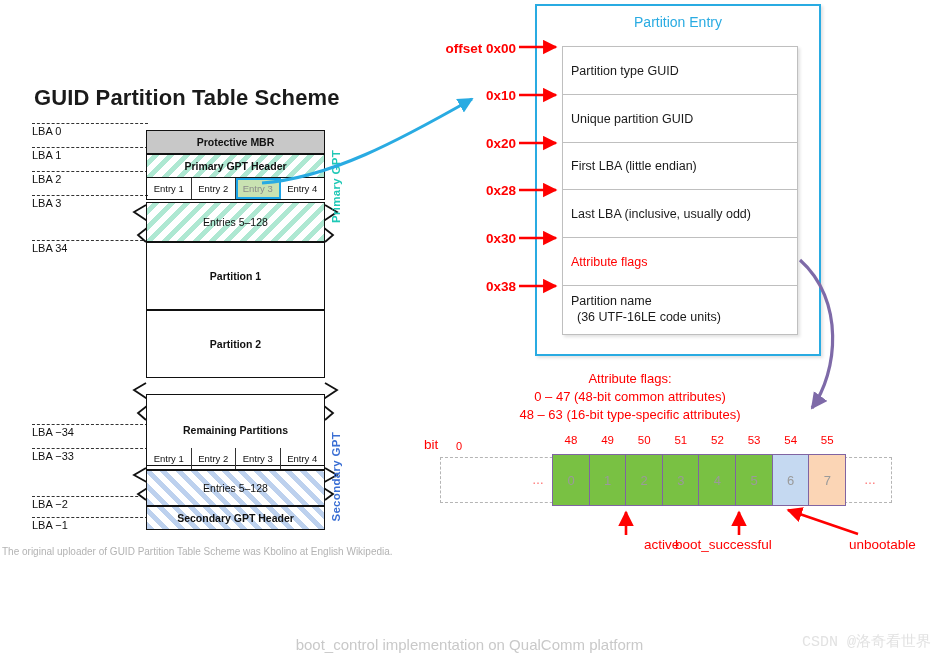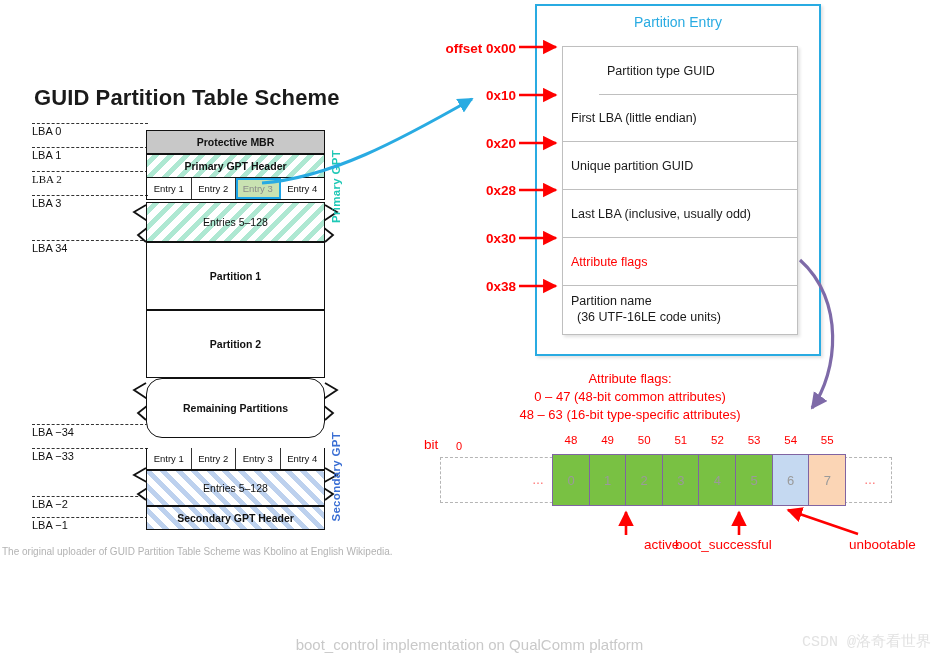--- a/index.html
+++ b/index.html
@@ -155,21 +155,21 @@
 <body>
 
 <div class="abs" id="gpt-title">GUID Partition Table Scheme</div>
 
 <div id="lba-labels">
     <div class="abs lba-rule" style="top: 123px;"></div>
     <div class="abs lba-label" style="top: 125px;">LBA 0</div>
     <div class="abs lba-rule" style="top: 147px;"></div>
     <div class="abs lba-label" style="top: 149px;">LBA 1</div>
     <div class="abs lba-rule" style="top: 171px;"></div>
-    <div class="abs lba-label" style="top: 173px; font-family: Liberation Serif, serif;">LBA 2</div>
+    <div class="abs lba-label" style="top: 173px;">LBA 2</div>
     <div class="abs lba-rule" style="top: 195px;"></div>
     <div class="abs lba-label" style="top: 197px;">LBA 3</div>
     <div class="abs lba-rule" style="top: 240px;"></div>
     <div class="abs lba-label" style="top: 242px;">LBA 34</div>
     <div class="abs lba-rule" style="top: 424px;"></div>
     <div class="abs lba-label" style="top: 426px;">LBA −34</div>
     <div class="abs lba-rule" style="top: 448px;"></div>
     <div class="abs lba-label" style="top: 450px;">LBA −33</div>
     <div class="abs lba-rule" style="top: 496px;"></div>
     <div class="abs lba-label" style="top: 498px;">LBA −2</div>
@@ -198,21 +198,21 @@
     </div>
     <div class="blk hatch-green" style="top: 72px; height: 40px;">
       <span style="font-weight: normal; font-size: 10.5px;">Entries 5–128</span>
     </div>
     <div class="blk " style="top: 112px; height: 68px; border-width: 1.6px;">
       <span>Partition 1</span>
     </div>
     <div class="blk " style="top: 180px; height: 68px; border-width: 1.6px;">
       <span>Partition 2</span>
     </div>
-    <div class="blk " style="top: 248px; height: 60px; border-width: 1.6px; border-radius: 16px;">
+    <div class="blk " style="top: 264px; height: 72px; border-width: 1.6px;">
       <span>Remaining Partitions</span>
     </div>
     <div class="blk hatch-blue" style="top: 340px; height: 36px;">
       <span style="font-weight: normal; font-size: 10.5px;">Entries 5–128</span>
     </div>
     <div class="blk hatch-blue" style="top: 376px; height: 24px;">
       <span>Secondary GPT Header</span>
     </div>
     <div class="entry-row" style="top: 48px;">
       <div class="cell">Entry 1</div>
@@ -229,28 +229,28 @@
   </div>
 
 <div class="abs side-label" id="primary-gpt-label">Primary GPT</div>
 <div class="abs side-label" id="secondary-gpt-label">Secondary GPT</div>
 
 <div class="abs" id="credit">The original uploader of GUID Partition Table Scheme was Kbolino at English Wikipedia.</div>
 
 <div class="abs" id="pe-box"></div>
 <div class="abs" id="pe-title">Partition Entry</div>
 <div class="abs" id="pe-fields">
-    <div class="pe-row" style="height: 48px; margin-left: 36px;">
+    <div class="pe-row" style="height: 48px;">
       <span>Partition type GUID</span>
+    </div>
+    <div class="pe-row" style="height: 48px;">
+      <span>Unique partition GUID</span>
     </div>
     <div class="pe-row" style="height: 47px;">
       <span>First LBA (little endian)</span>
-    </div>
-    <div class="pe-row" style="height: 48px;">
-      <span>Unique partition GUID</span>
     </div>
     <div class="pe-row" style="height: 48px;">
       <span>Last LBA (inclusive, usually odd)</span>
     </div>
     <div class="pe-row red" style="height: 48px;">
       <span>Attribute flags</span>
     </div>
     <div class="pe-row two" style="height: 48px;">
       <div>Partition name</div>
       <div class="l2">(36 UTF-16LE code units)</div>

